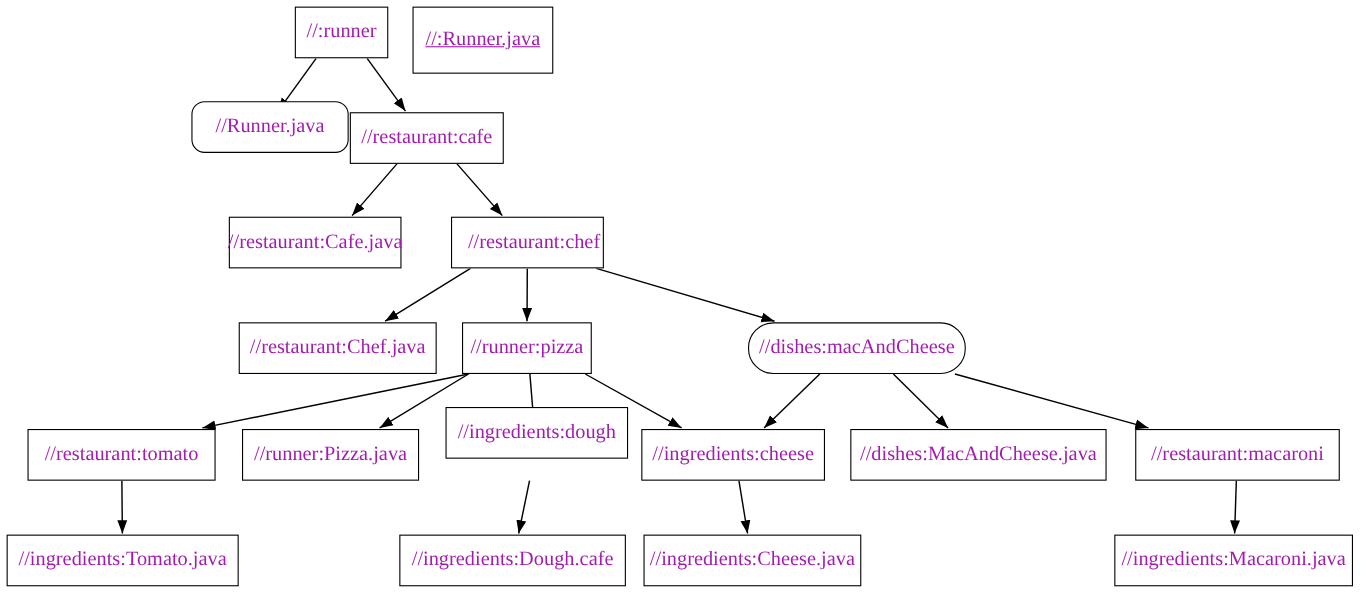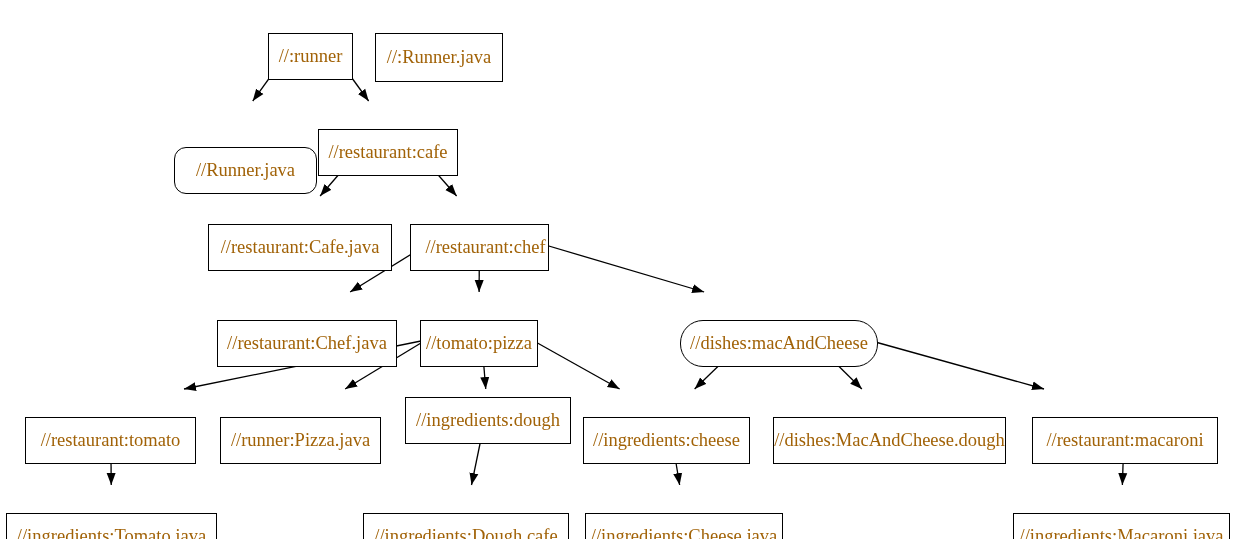--- a/index.html
+++ b/index.html
@@ -19,28 +19,27 @@
     position: absolute;
     left: 0; top: 0;
     width: 1242px;
     height: 539px;
   }
   .node {
     position: absolute;
     box-sizing: border-box;
     border: 1.4px solid #000000;
     background: #ffffff;
-    color: #a16207;
+    color: #a21caf;
     display: flex;
     align-items: center;
     justify-content: center;
     font-size: 18.5px;
     white-space: nowrap;
     line-height: 1;
-    margin-top: 27px;
   }
   .edge-line {
     stroke: #000000;
     stroke-width: 1.3;
     fill: none;
   }
 </style>
 </head>
 <body>
 
@@ -65,32 +64,32 @@
       <line x1="745.25" y1="340" x2="694.625" y2="389" class="edge-line" marker-end="url(#arrowhead)"></line>
       <line x1="812.15" y1="340" x2="861.875" y2="389" class="edge-line" marker-end="url(#arrowhead)"></line>
       <line x1="868.1" y1="340" x2="1044" y2="389" class="edge-line" marker-end="url(#arrowhead)"></line>
       <line x1="110.8" y1="437" x2="111.25" y2="485" class="edge-line" marker-end="url(#arrowhead)"></line>
       <line x1="481.4" y1="437" x2="471.5" y2="485" class="edge-line" marker-end="url(#arrowhead)"></line>
       <line x1="671.75" y1="437" x2="679.625" y2="485" class="edge-line" marker-end="url(#arrowhead)"></line>
       <line x1="1123.95" y1="437" x2="1122.375" y2="485" class="edge-line" marker-end="url(#arrowhead)"></line>
     </svg>
   <div id="node-layer">
       <div class="node" style="left: 268px; top: 6px; width: 85px; height: 47px;">//:runner</div>
-      <div class="node" style="left: 375px; top: 6px; width: 128px; height: 49px;">//:Runner.java</div>
-      <div class="node" style="left: 174px; top: 120px; width: 143px; height: 47px; border-radius: 12px;">//Runner.java</div>
+      <div class="node" style="left: 375px; top: 6px; width: 128px; height: 61px; text-decoration: underline;">//:Runner.java</div>
+      <div class="node" style="left: 174px; top: 92px; width: 143px; height: 47px; border-radius: 12px;">//Runner.java</div>
       <div class="node" style="left: 318px; top: 102px; width: 140px; height: 47px;">//restaurant:cafe</div>
-      <div class="node" style="left: 208px; top: 197px; width: 184px; height: 47px;">//restaurant:Cafe.java</div>
+      <div class="node" style="left: 208px; top: 197px; width: 157px; height: 47px;">//restaurant:Cafe.java</div>
       <div class="node" style="left: 410px; top: 197px; width: 139px; height: 47px; padding-left: 12px;">//restaurant:chef</div>
       <div class="node" style="left: 217px; top: 293px; width: 180px; height: 47px;">//restaurant:Chef.java</div>
-      <div class="node" style="left: 420px; top: 293px; width: 118px; height: 47px;">//tomato:pizza</div>
+      <div class="node" style="left: 420px; top: 293px; width: 118px; height: 47px;">//runner:pizza</div>
       <div class="node" style="left: 680px; top: 293px; width: 198px; height: 47px; border-radius: 23px;">//dishes:macAndCheese</div>
       <div class="node" style="left: 25px; top: 390px; width: 171px; height: 47px;">//restaurant:tomato</div>
       <div class="node" style="left: 220px; top: 390px; width: 161px; height: 47px;">//runner:Pizza.java</div>
       <div class="node" style="left: 405px; top: 370px; width: 166px; height: 47px;">//ingredients:dough</div>
       <div class="node" style="left: 583px; top: 390px; width: 167px; height: 47px;">//ingredients:cheese</div>
-      <div class="node" style="left: 773px; top: 390px; width: 233px; height: 47px;">//dishes:MacAndCheese.dough</div>
+      <div class="node" style="left: 773px; top: 390px; width: 233px; height: 47px;">//dishes:MacAndCheese.java</div>
       <div class="node" style="left: 1032px; top: 390px; width: 186px; height: 47px;">//restaurant:macaroni</div>
       <div class="node" style="left: 6px; top: 486px; width: 211px; height: 47px;">//ingredients:Tomato.java</div>
       <div class="node" style="left: 363px; top: 486px; width: 206px; height: 47px;">//ingredients:Dough.cafe</div>
       <div class="node" style="left: 585px; top: 486px; width: 198px; height: 47px;">//ingredients:Cheese.java</div>
       <div class="node" style="left: 1013px; top: 486px; width: 217px; height: 47px;">//ingredients:Macaroni.java</div>
     </div>
 </div>
 
 </body></html>

